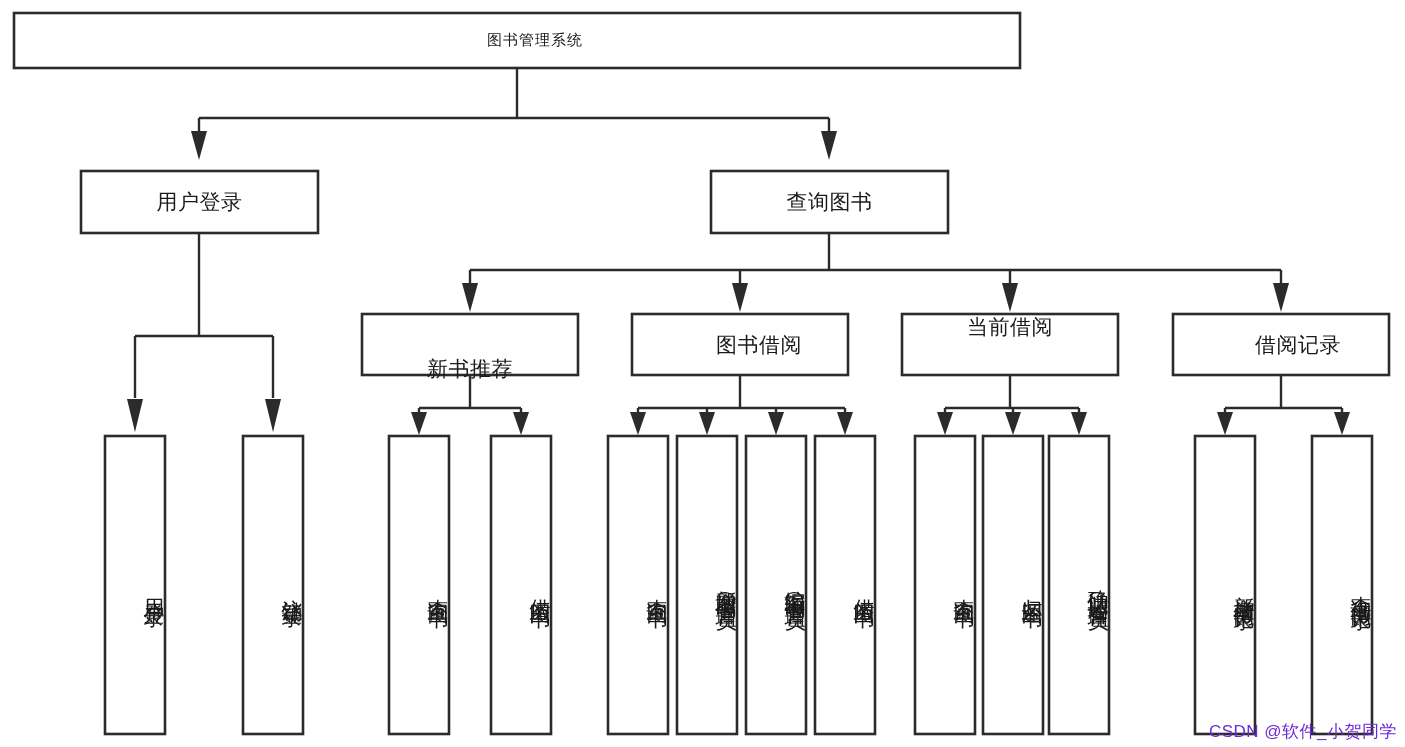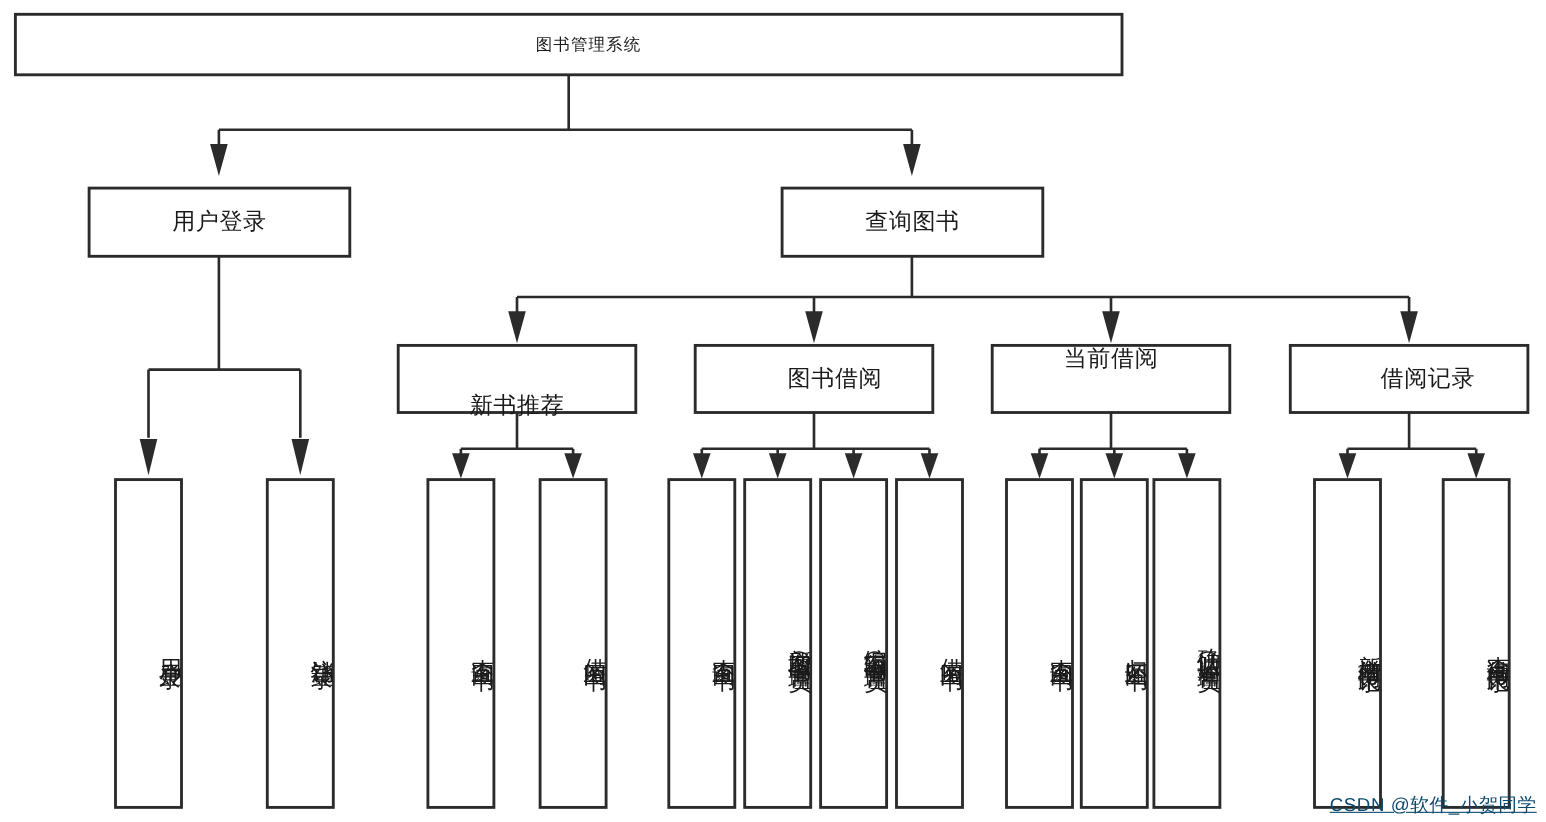--- a/index.html
+++ b/index.html
@@ -70,24 +70,23 @@
     line-height: 1.05;
     align-items: flex-start;
     padding-top: 6px;
     justify-content: center;
   }
   .watermark {
     position: absolute;
     right: 8px;
     bottom: 4px;
     font-size: 17px;
-    color: #0c4a6e;
+    color: #6d28d9;
     letter-spacing: 0.5px;
     white-space: nowrap;
-    text-decoration: underline;
   }
 </style>
 </head>
 <body>
 
 <div id="diagram-root">
 
   <svg class="flow" viewBox="0 0 1405 747">
 
     <rect class="node-box" x="14" y="13" width="1006" height="55"></rect>

